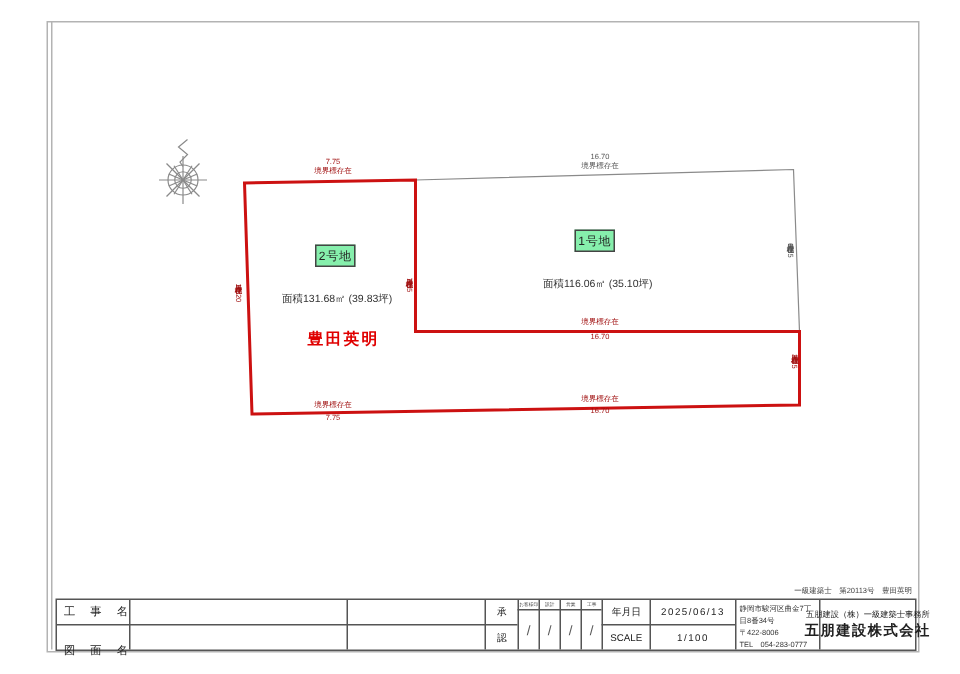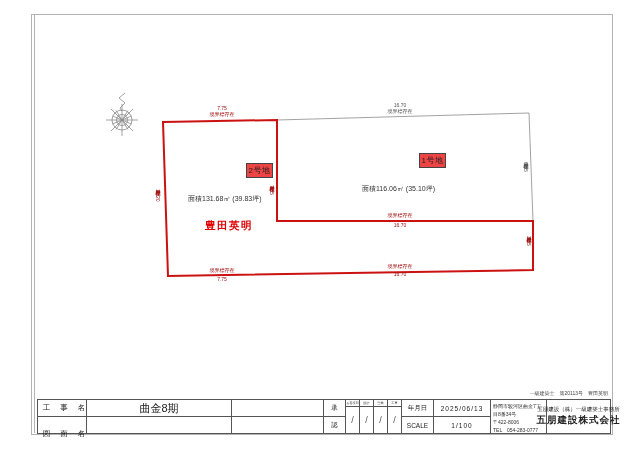--- a/index.html
+++ b/index.html
@@ -3,22 +3,22 @@
 <meta charset="utf-8">
 <style>
   html,body{margin:0;padding:0;background:#fff;}
   #sheet{position:relative;width:640px;height:449px;background:#fff;overflow:hidden;
          font-family:"Liberation Sans","DejaVu Sans",sans-serif;color:#222;}
   .abs{position:absolute;}
   
   #frame{left:31px;top:14px;width:580px;height:419px;border:1px solid #b3b3b3;}
   #frame-inner-left{left:34px;top:14px;width:1px;height:419px;background:#b3b3b3;}
   
-  .lotbox{border:1px solid #444;background:#ef4444;display:flex;align-items:center;justify-content:center;
-          font-size:8px;letter-spacing:.5px;margin-left:36px;}
+  .lotbox{border:1px solid #444;background:#86efac;display:flex;align-items:center;justify-content:center;
+          font-size:8px;letter-spacing:.5px;}
   .areatext{font-size:7px;color:#333;white-space:nowrap;}
   .target{font-size:10.5px;font-weight:bold;color:#e00000;letter-spacing:1.5px;white-space:nowrap;}
   
   .dim{font-size:5px;line-height:1.1;width:44px;text-align:center;color:#a01010;white-space:nowrap;}
   .dim.gray{color:#555;}
   .vdim{writing-mode:vertical-rl;font-size:5px;line-height:1;color:#a01010;white-space:nowrap;}
   .vdim.gray{color:#555;}
   .vdim .vv{margin-top:3px;}
   
   #tb{left:37px;top:399px;width:572px;height:33px;border:1px solid #555;}
@@ -120,21 +120,20 @@
     <div class="abs tline" style="left:395px;top:0;width:1px;height:33px"></div>
     <div class="abs tline" style="left:452px;top:0;width:1px;height:33px"></div>
     <div class="abs tline" style="left:508px;top:0;width:1px;height:33px"></div>
 
     <div class="abs tline" style="left:0;top:16px;width:307px;height:1px"></div>
     <div class="abs tline" style="left:363px;top:16px;width:89px;height:1px"></div>
 
     <div class="abs tline" style="left:307px;top:6px;width:56px;height:1px"></div>
 
     <div class="abs tbcell lblcjk" style="left:0;top:0;width:48px;height:16px">工 事 名</div>
-    <div class="abs tbcell projval" style="left:49px;top:0;width:144px;height:16px">曲金8期</div>
     <div class="abs tbcell lblcjk" style="left:0;top:26px;width:48px;height:16px">図 面 名</div>
 
     <div class="abs tbcell appr" style="left:286px;top:0;width:21px;height:16px">承</div>
     <div class="abs tbcell appr" style="left:286px;top:17px;width:21px;height:16px">認</div>
 
     <div class="abs tbcell signhdr" style="left:308px;top:0;width:13px;height:6px">お客様印</div>
     <div class="abs tbcell signmark" style="left:308px;top:7px;width:13px;height:26px">/</div>
     <div class="abs tbcell signhdr" style="left:322px;top:0;width:13px;height:6px">設計</div>
     <div class="abs tbcell signmark" style="left:322px;top:7px;width:13px;height:26px">/</div>
     <div class="abs tbcell signhdr" style="left:336px;top:0;width:13px;height:6px">営業</div>

